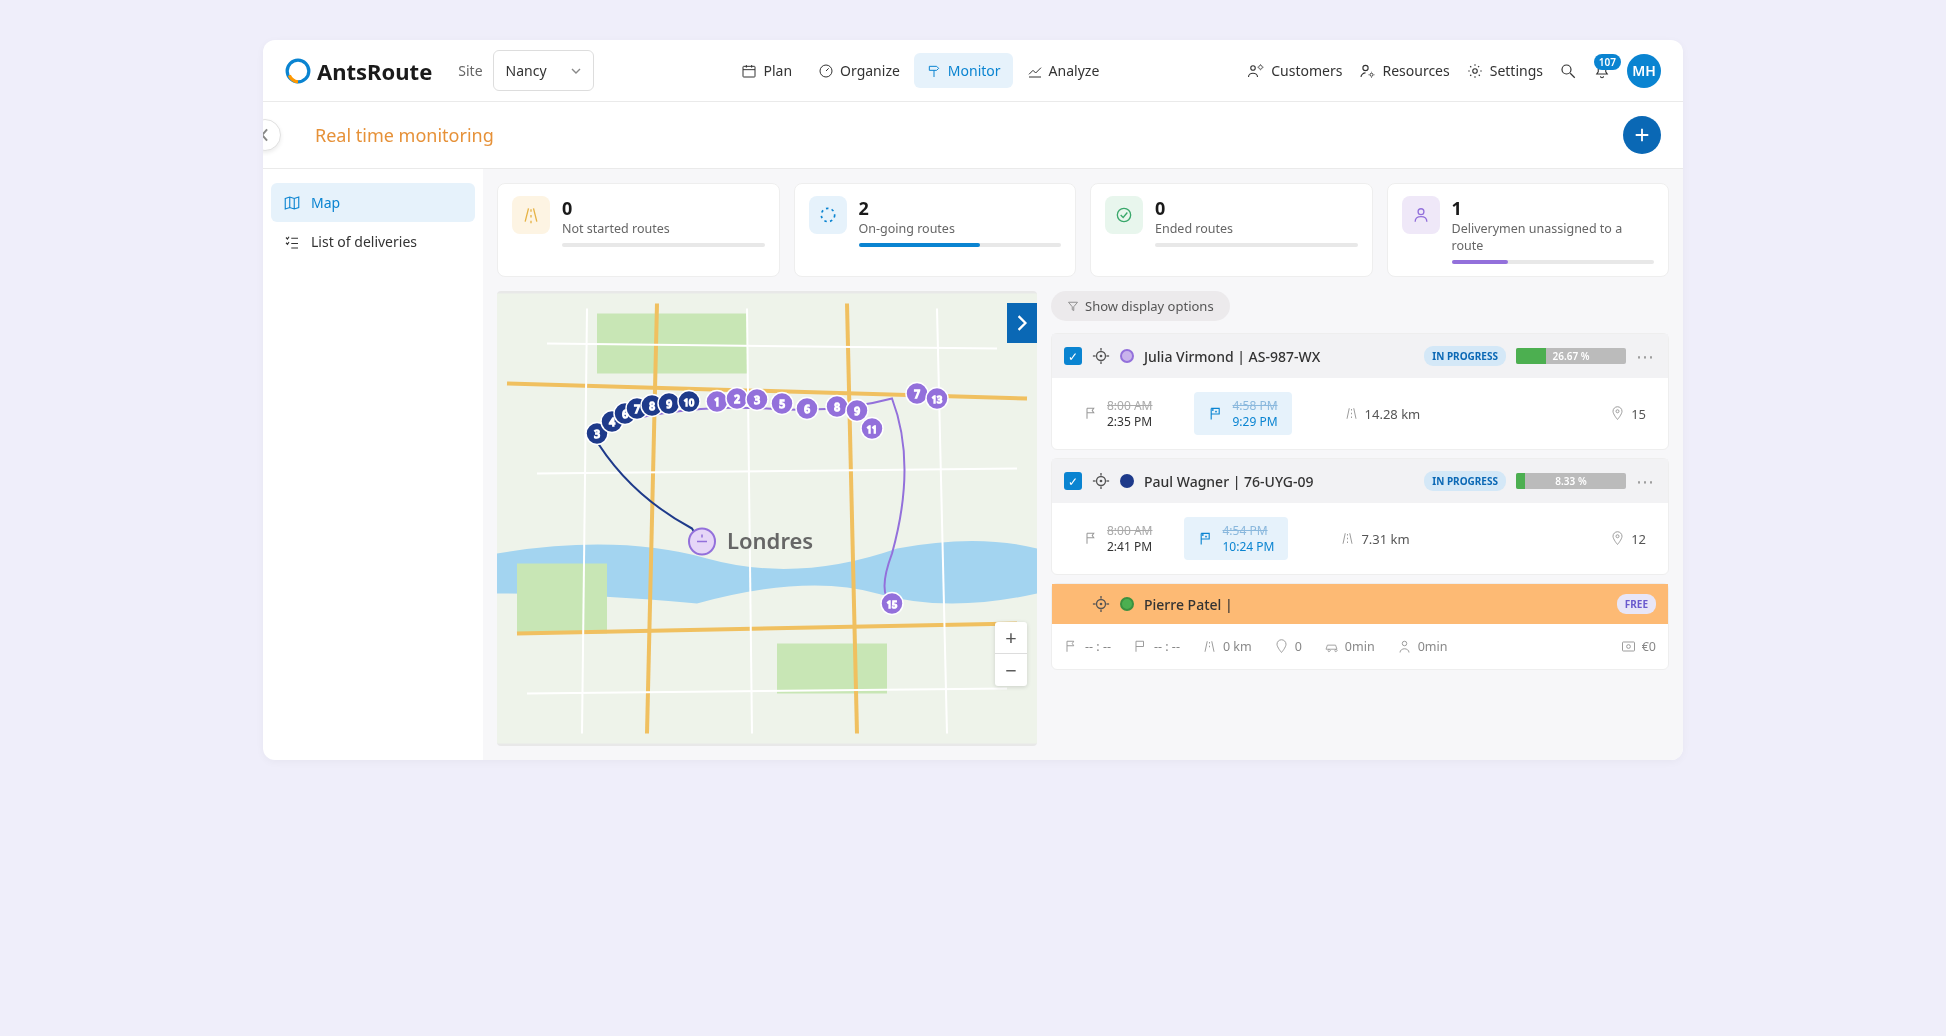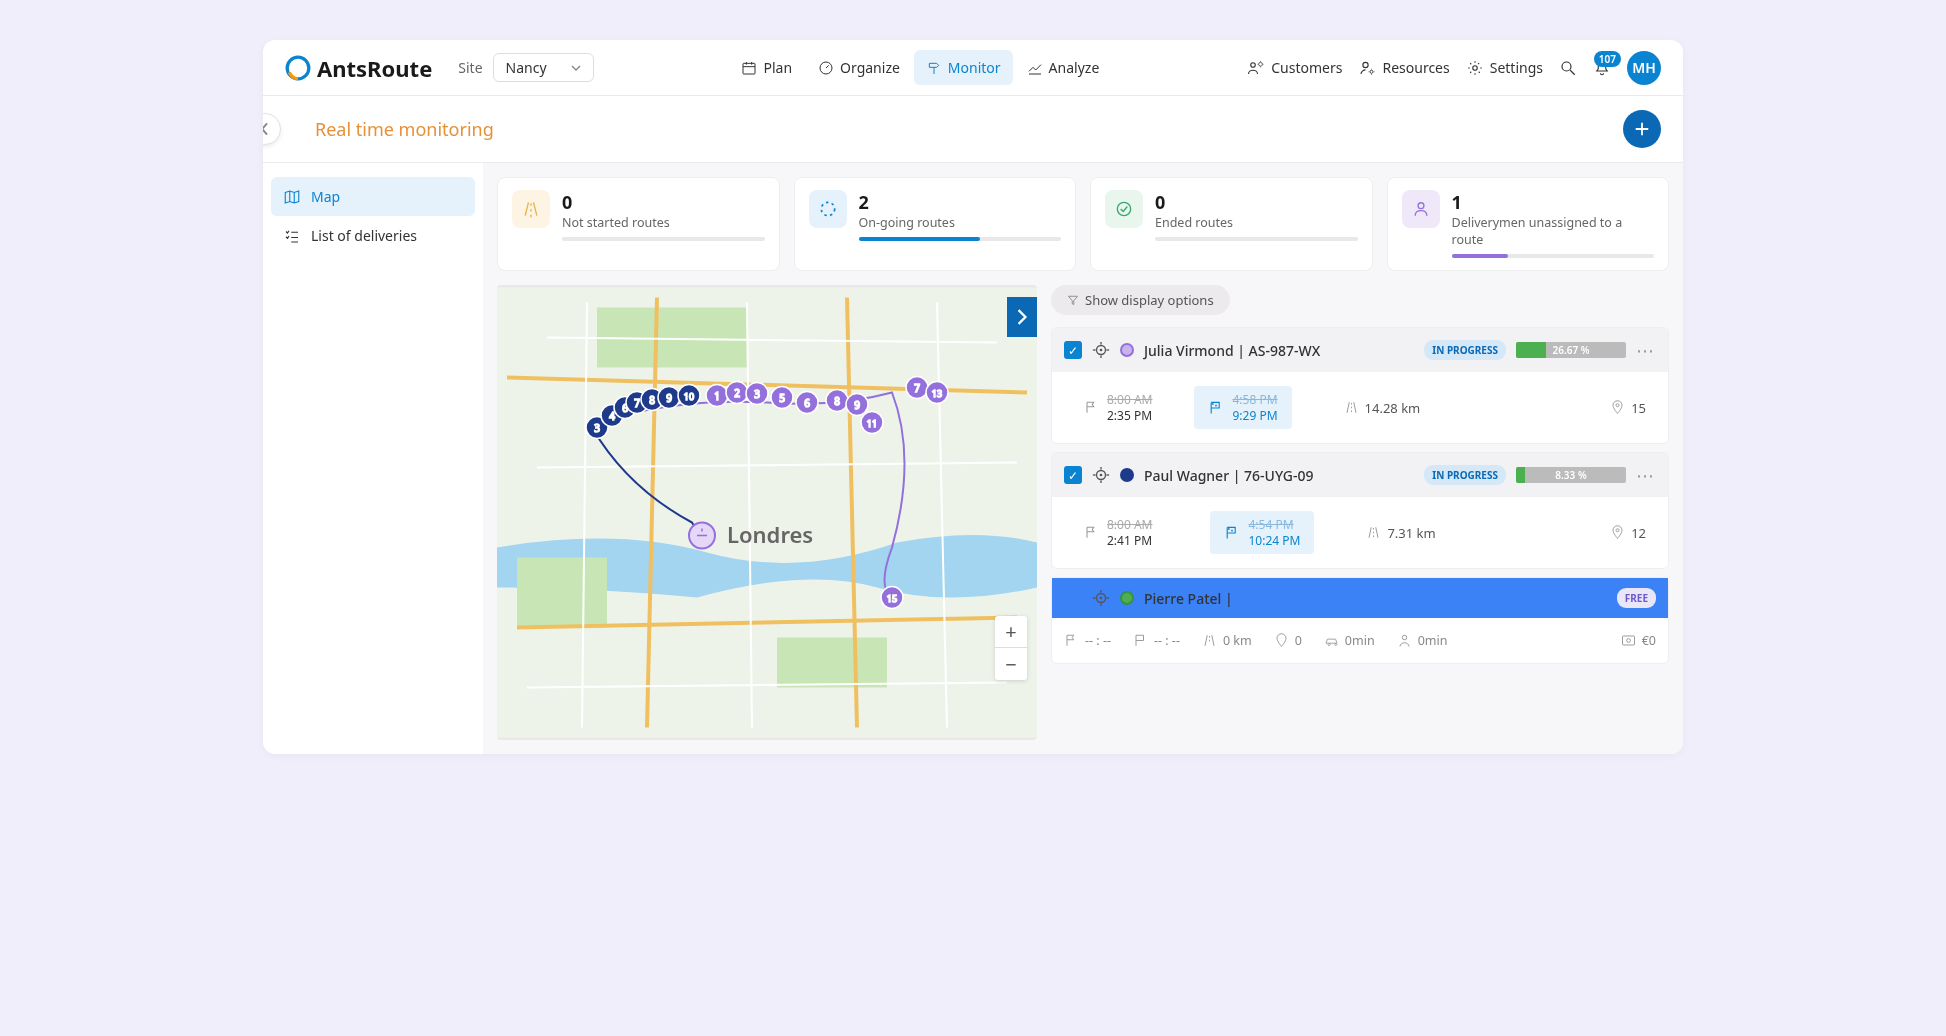--- a/index.html
+++ b/index.html
@@ -3,21 +3,21 @@
 <meta charset="utf-8">
 <style>
 *{box-sizing:border-box;margin:0;padding:0;font-family:system-ui,-apple-system,Segoe UI,Roboto,sans-serif}
 body{background:#efeefa;padding:40px;min-height:100vh}
 .app{background:#fff;border-radius:12px;box-shadow:0 2px 8px rgba(0,0,0,.04);overflow:hidden;max-width:1420px;margin:0 auto}
 .topbar{display:flex;align-items:center;padding:10px 22px;border-bottom:1px solid #eaeaea;gap:20px}
 .logo{display:flex;align-items:center;gap:6px;font-size:22px;font-weight:700;color:#1a1a1a}
 .logo svg{width:26px;height:26px}
 .site-group{display:flex;align-items:center;gap:10px;margin-left:6px}
 .site-label{font-size:14px;color:#666}
-.site-select{display:flex;align-items:center;gap:24px;border:1px solid #ddd;border-radius:6px;padding:4px 12px;font-size:14px;color:#333;background:#fff}
+.site-select{display:flex;align-items:center;gap:24px;border:1px solid #ddd;border-radius:6px;padding:10px 12px;font-size:14px;color:#333;background:#fff}
 .navs{display:flex;gap:2px;margin-left:auto}
 .navbtn{display:flex;align-items:center;gap:6px;padding:8px 12px;border-radius:6px;font-size:14px;color:#333;cursor:pointer}
 .navbtn.active{background:#e6f2fb;color:#0a84d1}
 .navbtn svg{width:16px;height:16px}
 .right-tools{display:flex;align-items:center;gap:16px;margin-left:auto}
 .tool{display:flex;align-items:center;gap:6px;font-size:14px;color:#333;cursor:pointer}
 .tool svg{width:18px;height:18px}
 .bell-wrap{position:relative}
 .badge{position:absolute;top:-8px;right:-10px;background:#0a84d1;color:#fff;font-size:10px;padding:1px 5px;border-radius:10px;font-weight:600}
 .avatar{width:34px;height:34px;border-radius:50%;background:#0a84d1;color:#fff;display:flex;align-items:center;justify-content:center;font-weight:600;font-size:14px}
@@ -43,21 +43,21 @@
 .mapbox{width:540px;background:#e8e8e8;border-radius:4px;position:relative;overflow:hidden}
 .map-svg{width:100%;height:100%}
 .map-toggle{position:absolute;top:12px;right:0;width:30px;height:40px;background:#0a68b5;color:#fff;display:flex;align-items:center;justify-content:center}
 .zoom{position:absolute;bottom:60px;right:10px;background:#fff;border-radius:3px;box-shadow:0 1px 4px rgba(0,0,0,.15)}
 .zoom div{width:32px;height:32px;display:flex;align-items:center;justify-content:center;font-size:20px;color:#555;cursor:pointer}
 .zoom div:first-child{border-bottom:1px solid #ddd}
 .routes{flex:1}
 .filter-chip{display:inline-flex;align-items:center;gap:6px;background:#eceaec;border-radius:16px;padding:6px 16px;font-size:13px;color:#555;margin-bottom:12px}
 .route-row{background:#fff;border:1px solid #eee;border-radius:6px;margin-bottom:8px}
 .route-head{display:flex;align-items:center;gap:10px;padding:10px 12px;background:#f2f2f4}
-.route-head.light{background:#3b82f6}
+.route-head.light{background:#fdba74}
 .chk{width:18px;height:18px;background:#0a84d1;border-radius:3px;display:flex;align-items:center;justify-content:center;color:#fff;font-size:12px}
 .target-icon{width:18px;height:18px}
 .color-dot{width:14px;height:14px;border-radius:50%;border:2px solid}
 .route-name{font-size:14px;color:#333;font-weight:500}
 .status-pill{font-size:10px;font-weight:700;padding:3px 8px;border-radius:9px;margin-left:auto}
 .status-pill.progress{background:#d4e8f7;color:#0a68b5}
 .status-pill.free{background:#e8e6f7;color:#6a5acd}
 .progress-bar{width:110px;height:16px;background:#bbb;border-radius:2px;position:relative;display:flex;align-items:center;justify-content:center;color:#fff;font-size:10px;font-weight:600;overflow:hidden}
 .progress-bar .pfill{position:absolute;left:0;top:0;height:100%;background:#4caf50}
 .progress-bar span{position:relative;z-index:1}
@@ -428,21 +428,21 @@
             <div class="route-detail">
               <div class="time-box" style="margin-left:20px">
                 <svg viewBox="0 0 20 20">
                     <path d="M4 3v14 M4 3h9l-2 3 2 3H4" fill="none" stroke="currentColor" stroke-width="1.4"></path>
                   </svg>
                 <div class="time-stack">
                     <div class="old">8:00 AM</div>
                     <div class="new">2:41 PM</div>
                   </div>
               </div>
-              <div class="eta-box" style="margin-left:46px">
+              <div class="eta-box" style="margin-left:20px">
                 <svg viewBox="0 0 20 20" width="16" height="16">
                     <path d="M4 3v14 M4 3h10v7H4" fill="none" stroke="#0a84d1" stroke-width="1.4"></path>
                     <rect x="5" y="4" width="2" height="2" fill="#0a84d1"></rect>
                     <rect x="9" y="6" width="2" height="2" fill="#0a84d1"></rect>
                   </svg>
                 <div class="time-stack">
                     <div class="old">4:54 PM</div>
                     <div class="new">10:24 PM</div>
                   </div>
               </div>

